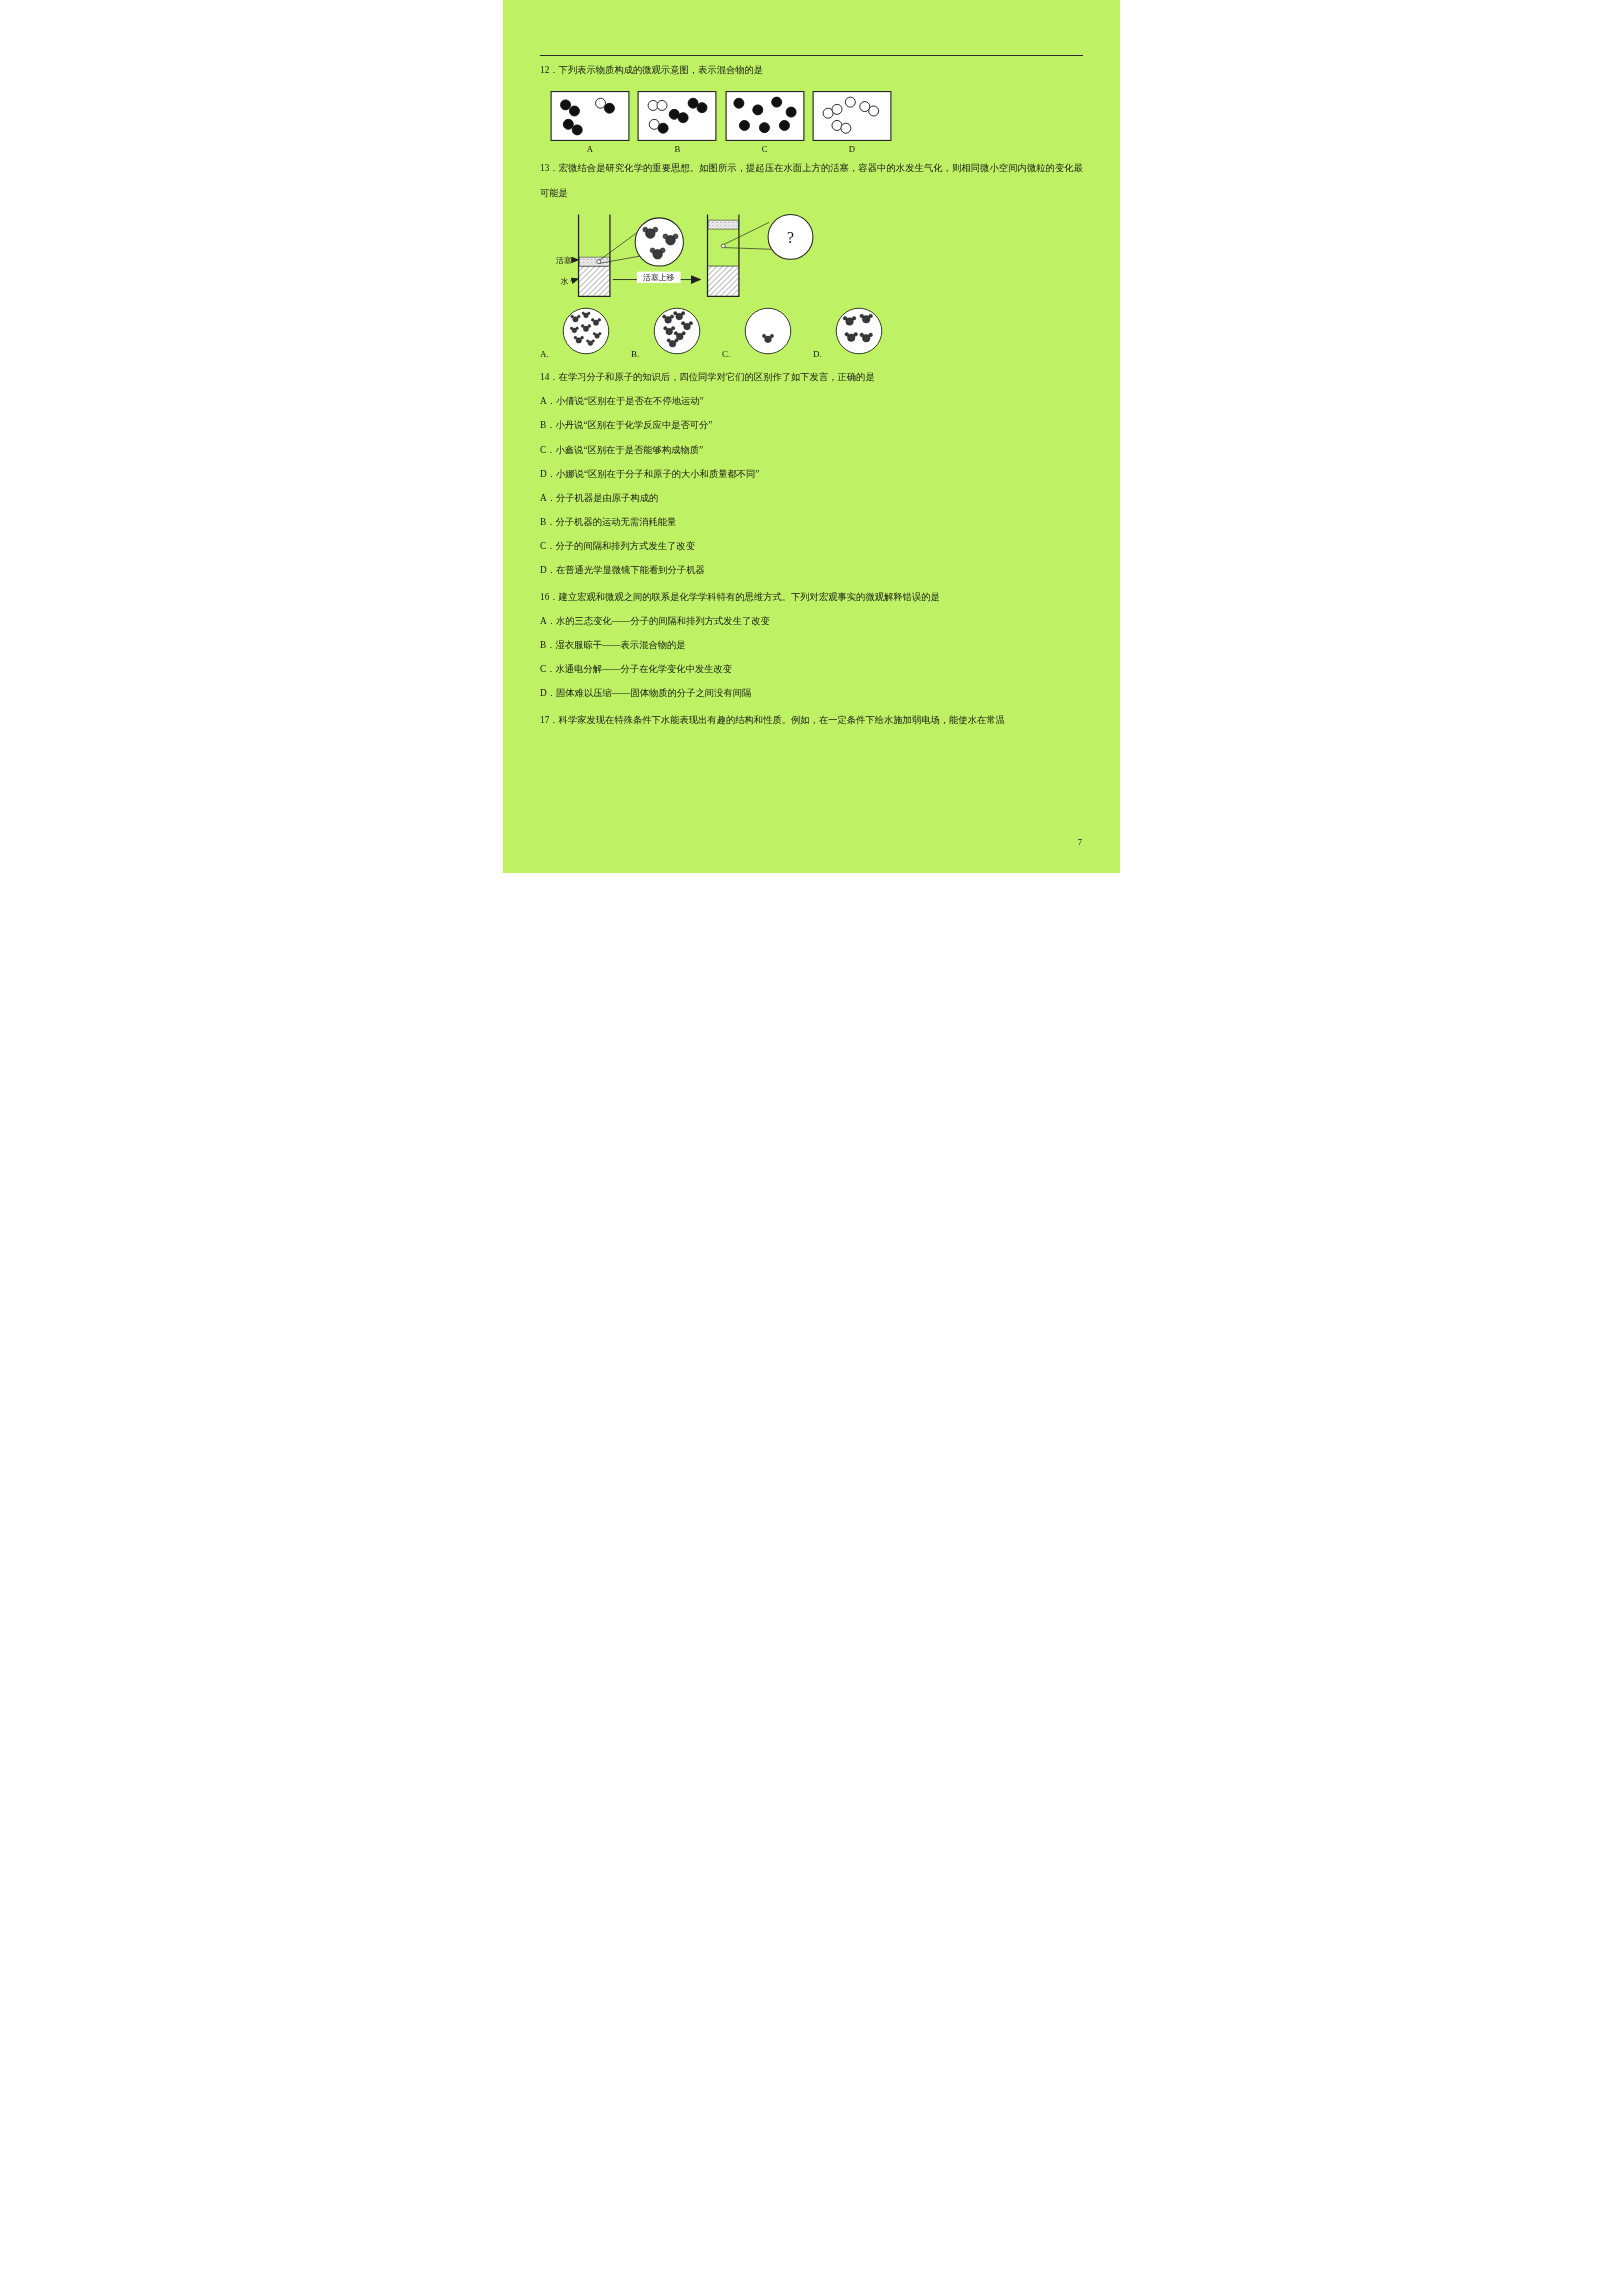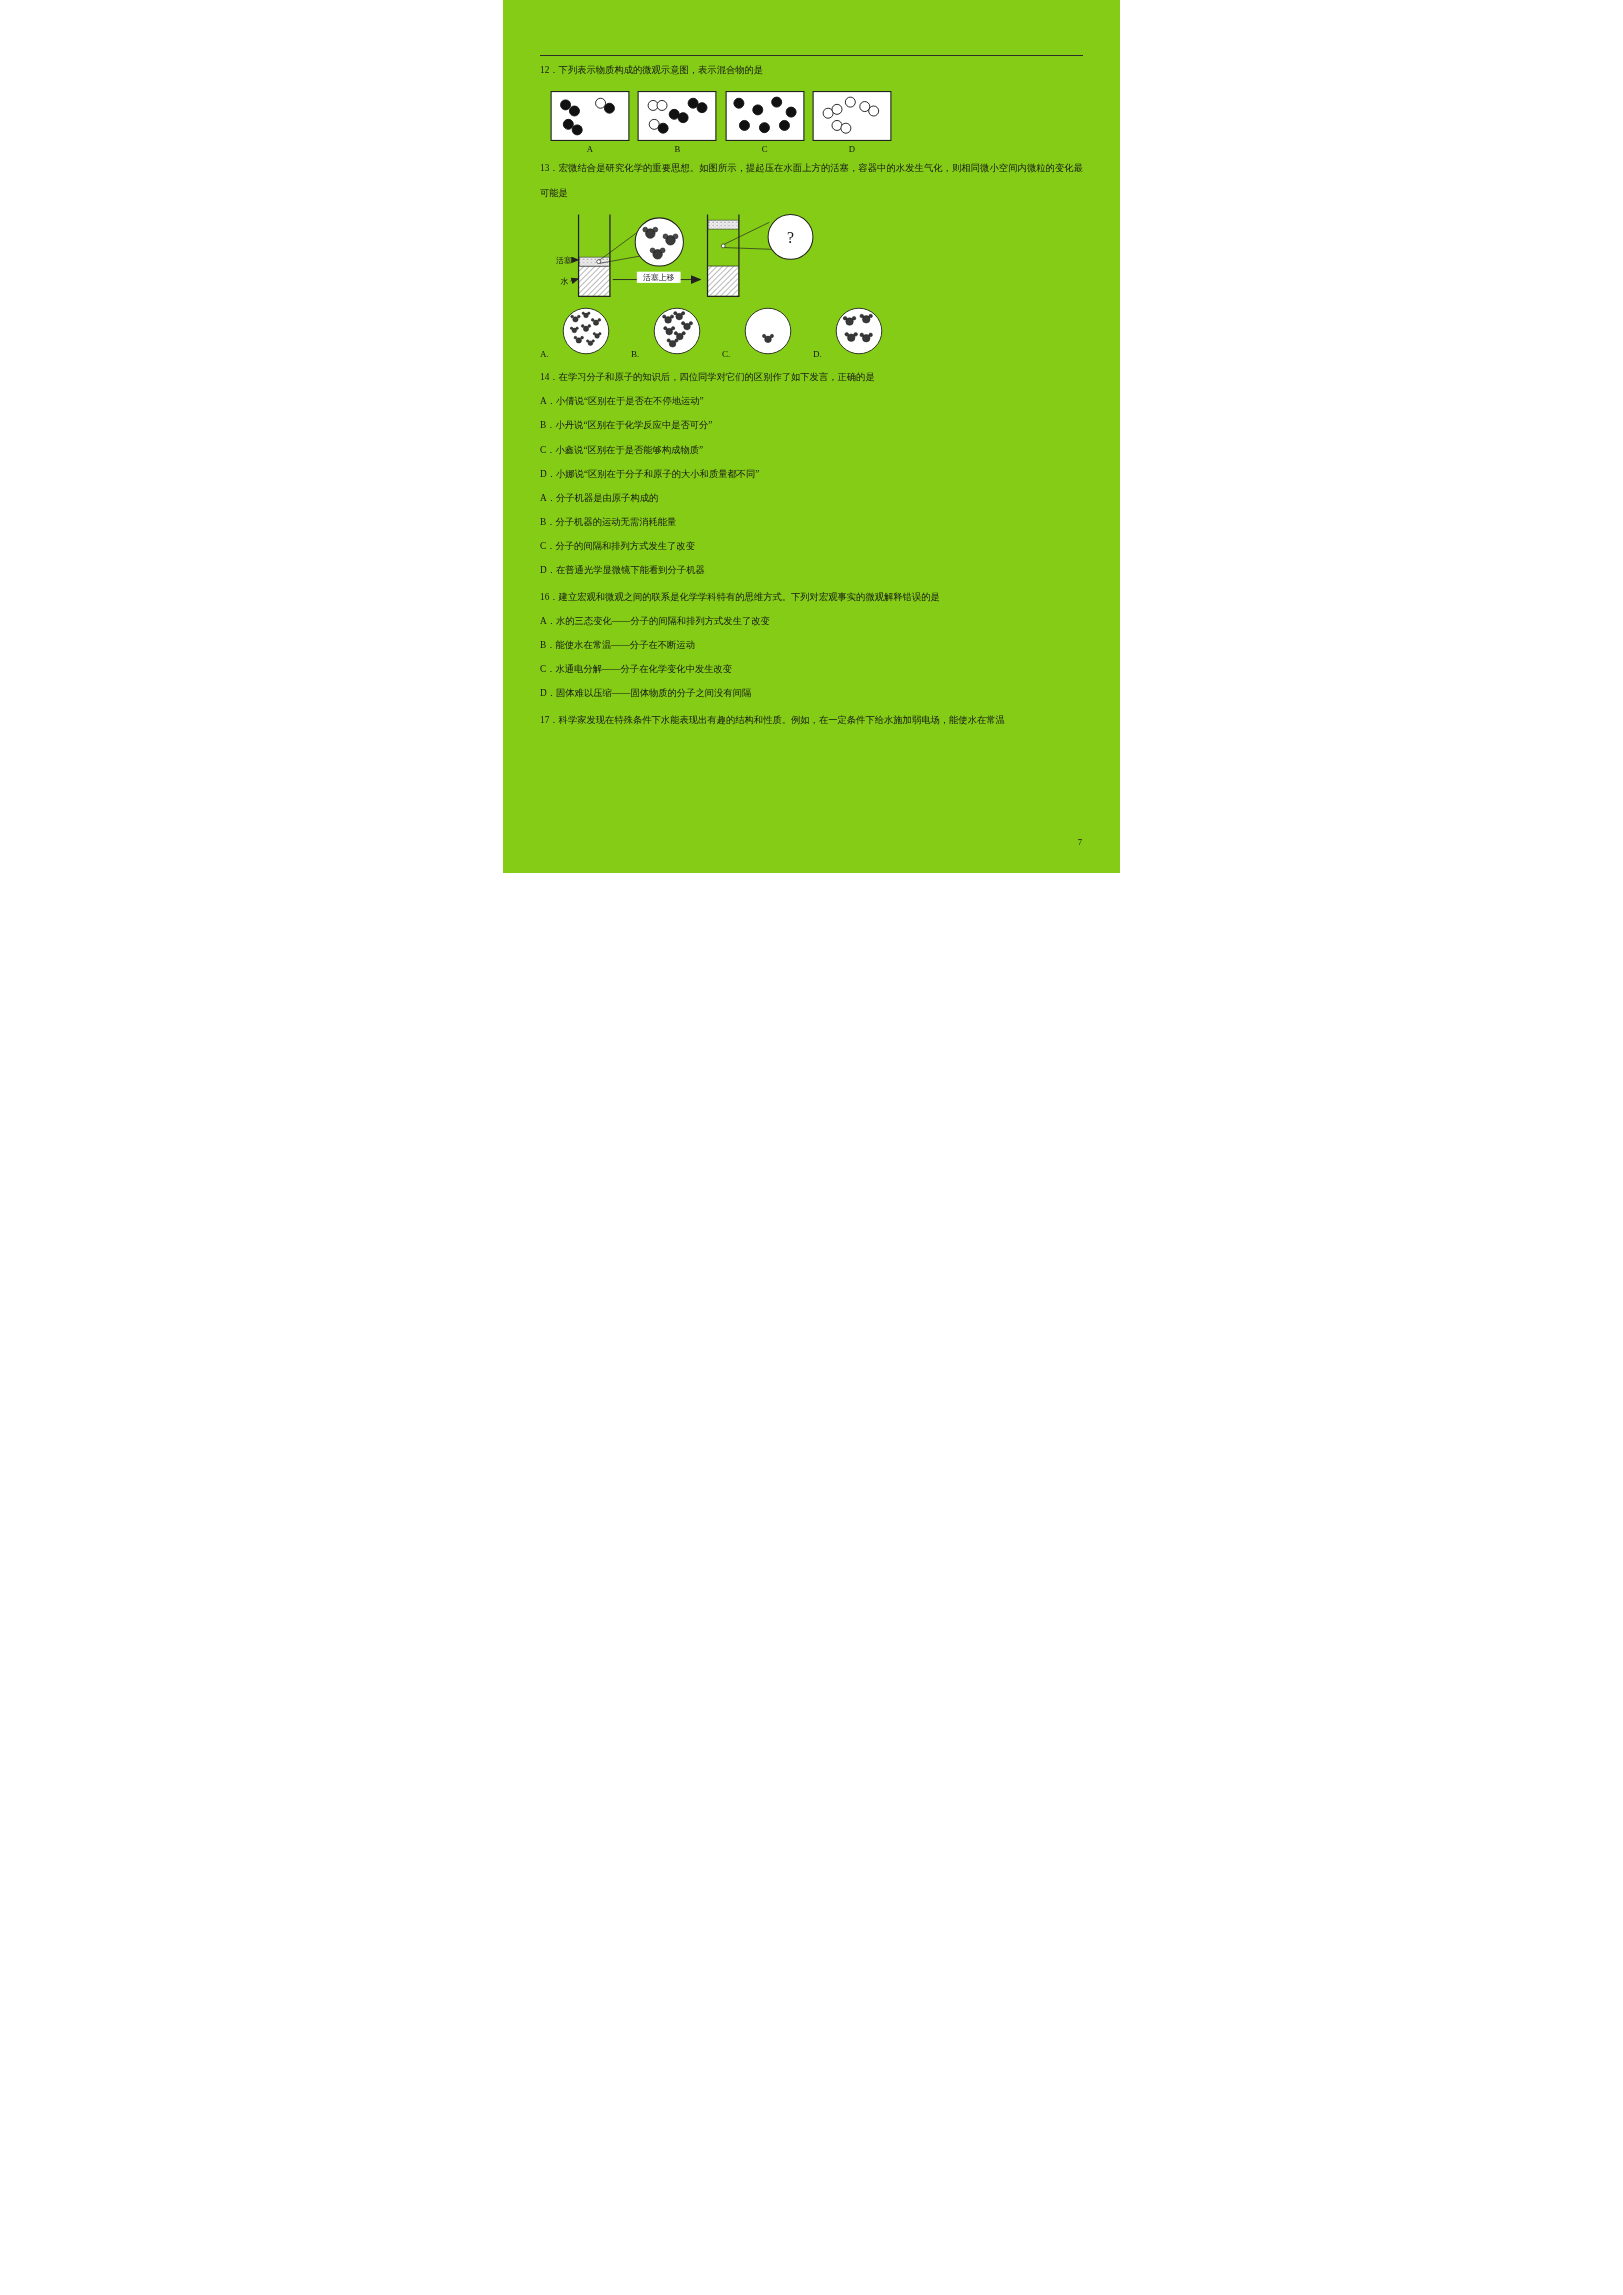--- a/index.html
+++ b/index.html
@@ -1,19 +1,19 @@
 <!DOCTYPE html>
 <html style="font-size:9px"><head>
 <meta charset="utf-8">
 <style>
   html,body{margin:0;padding:0;background:#ffffff;}
   .page{
     position:relative;
     width:617px;height:873px;
-    margin:0 auto;background:#84cc16;
+    margin:0 auto;background:#bef264;
     font-family:"Liberation Serif","DejaVu Serif",serif;
     color:#161616;
     overflow:hidden;
   }
   .content{padding:0 37px;}
   .top-rule{border:none;border-top:1.1px solid #2c2c2c;margin:55px 0 0 0;}
   .q{font-size:9.3px;line-height:2.6;margin:2.2px 0 0 0;text-align:justify;}
   .opt{font-size:9.3px;line-height:2.6;margin:0;}
   .fig12{display:flex;gap:7.3px;margin:9px 0 1.1px 10px;}
   .mol-col{display:flex;flex-direction:column;align-items:center;}
@@ -315,21 +315,21 @@
     <p class="opt">C．小鑫说“区别在于是否能够构成物质”</p>
     <p class="opt">D．小娜说“区别在于分子和原子的大小和质量都不同”</p>
 
     <p class="opt">A．分子机器是由原子构成的</p>
     <p class="opt">B．分子机器的运动无需消耗能量</p>
     <p class="opt">C．分子的间隔和排列方式发生了改变</p>
     <p class="opt">D．在普通光学显微镜下能看到分子机器</p>
 
     <p class="q">16．建立宏观和微观之间的联系是化学学科特有的思维方式。下列对宏观事实的微观解释错误的是</p>
     <p class="opt">A．水的三态变化——分子的间隔和排列方式发生了改变</p>
-    <p class="opt">B．能使水在常温——分子在不断运动</p>
+    <p class="opt">B．湿衣服晾干——表示混合物的是</p>
     <p class="opt">C．水通电分解——分子在化学变化中发生改变</p>
     <p class="opt">D．固体难以压缩——固体物质的分子之间没有间隔</p>
 
     <p class="q">17．科学家发现在特殊条件下水能表现出有趣的结构和性质。例如，在一定条件下给水施加弱电场，能使水在常温</p>
 
   </div>
 
   <div class="pagenum">7</div>
 </div>
 

